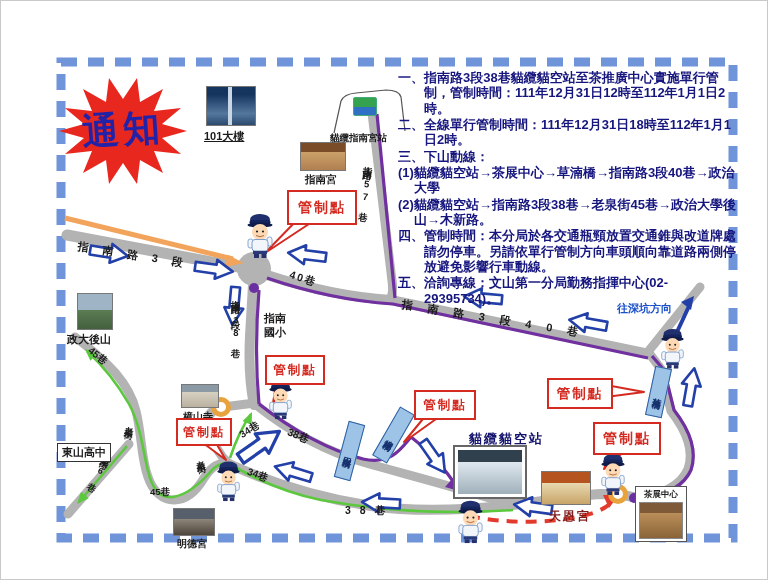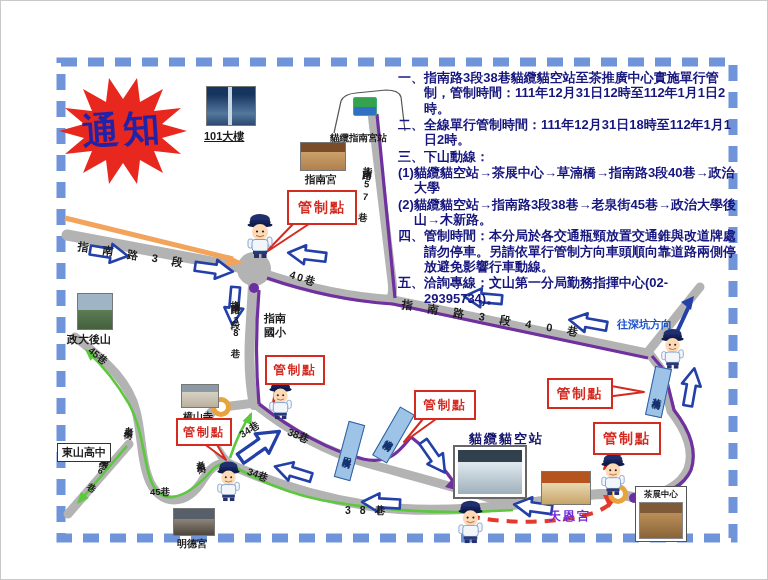--- a/index.html
+++ b/index.html
@@ -238,27 +238,27 @@
   <div class="lbl" style="left:263px;top:311px;font-size:11px;line-height:1.25;white-space:normal;width:26px;"><span>指南</span><br><span>國小</span></div>
   <div class="lbl" style="left:286px;top:428px;transform:rotate(22deg);">38巷</div>
   <div class="lbl" style="left:344px;top:503px;letter-spacing:9px;">38巷</div>
   <div class="lbl" style="left:238px;top:422px;transform:rotate(-33deg);font-size:10px;">34巷</div>
   <div class="lbl" style="left:246px;top:467px;transform:rotate(20deg);font-size:10px;">34巷</div>
   <div class="lbl" style="left:86px;top:348px;transform:rotate(38deg);font-size:10px;">45巷</div>
   <div class="vlbl" style="left:121px;top:418px;height:52px;transform:rotate(8deg);font-size:9px;">老泉街</div>
   <div class="lbl" style="left:149px;top:485px;font-size:9.5px;">45巷</div>
   <div class="vlbl" style="left:197px;top:452px;height:46px;transform:rotate(-12deg);font-size:9px;">老泉街</div>
   <div class="vlbl" style="left:88px;top:445px;height:74px;transform:rotate(28deg);font-size:9px;">老泉街26巷</div>
-  <div class="lbl blue" style="left:616px;top:300px;font-size:11px;margin-top:16px;">往深坑方向</div>
+  <div class="lbl blue" style="left:616px;top:300px;font-size:11px;">往深坑方向</div>
   <div class="lbl" style="left:66px;top:331px;font-size:11px;">政大後山</div>
   <div class="lbl" style="left:182px;top:409px;font-size:10px;">樟山寺</div>
   <div class="lbl" style="left:56px;top:442px;border:1px solid #333;background:#fff;padding:1px 4px;font-size:11px;z-index:6;">東山高中</div>
   <div class="lbl" style="left:176px;top:536px;font-size:10px;">明德宮</div>
   <div class="lbl navy" style="left:468px;top:429px;font-size:13px;letter-spacing:2px;">貓纜貓空站</div>
-  <div class="lbl" style="left:548px;top:507px;font-size:12px;color:#6d28d9;letter-spacing:2px;">天恩宮</div>
+  <div class="lbl" style="left:548px;top:507px;font-size:12px;color:#7f1d1d;letter-spacing:2px;">天恩宮</div>
   <div class="lbl" style="left:329px;top:131px;font-size:9.5px;">貓纜指南宮站</div>
   <div class="lbl" style="left:304px;top:172px;font-size:10.5px;">指南宮</div>
   <div class="lbl" style="left:203px;top:128px;font-size:11px;text-decoration:underline;">101大樓</div>
 
   <div class="bubble" style="left:286px;top:189px;width:66px;height:31px;font-size:14px;">管制點</div>
   <div class="bubble" style="left:264px;top:354px;width:56px;height:26px;font-size:12.5px;">管制點</div>
   <div class="bubble" style="left:175px;top:417px;width:52px;height:24px;font-size:12px;">管制點</div>
   <div class="bubble" style="left:413px;top:389px;width:58px;height:26px;font-size:12.5px;">管制點</div>
   <div class="bubble" style="left:546px;top:377px;width:62px;height:27px;font-size:13.5px;">管制點</div>
   <div class="bubble" style="left:592px;top:421px;width:64px;height:29px;font-size:14px;">管制點</div>

